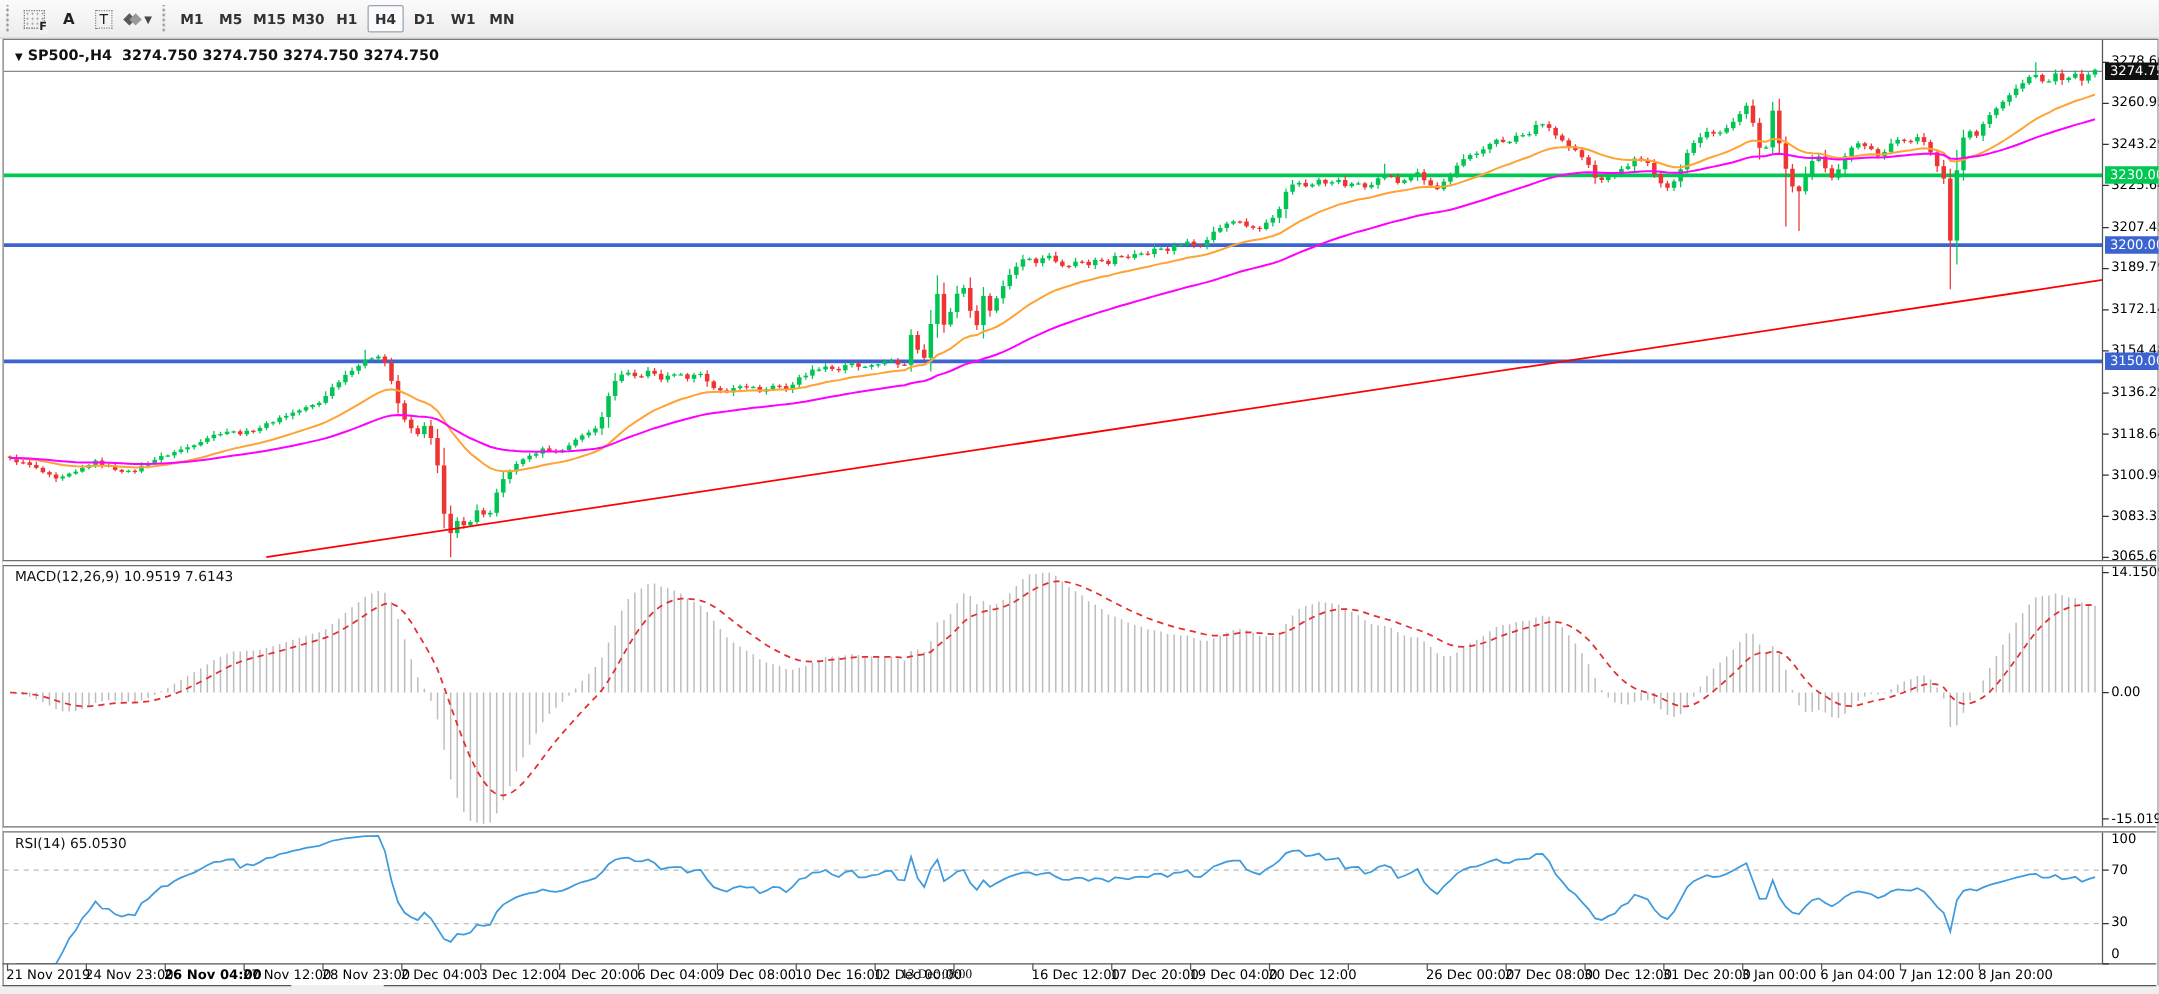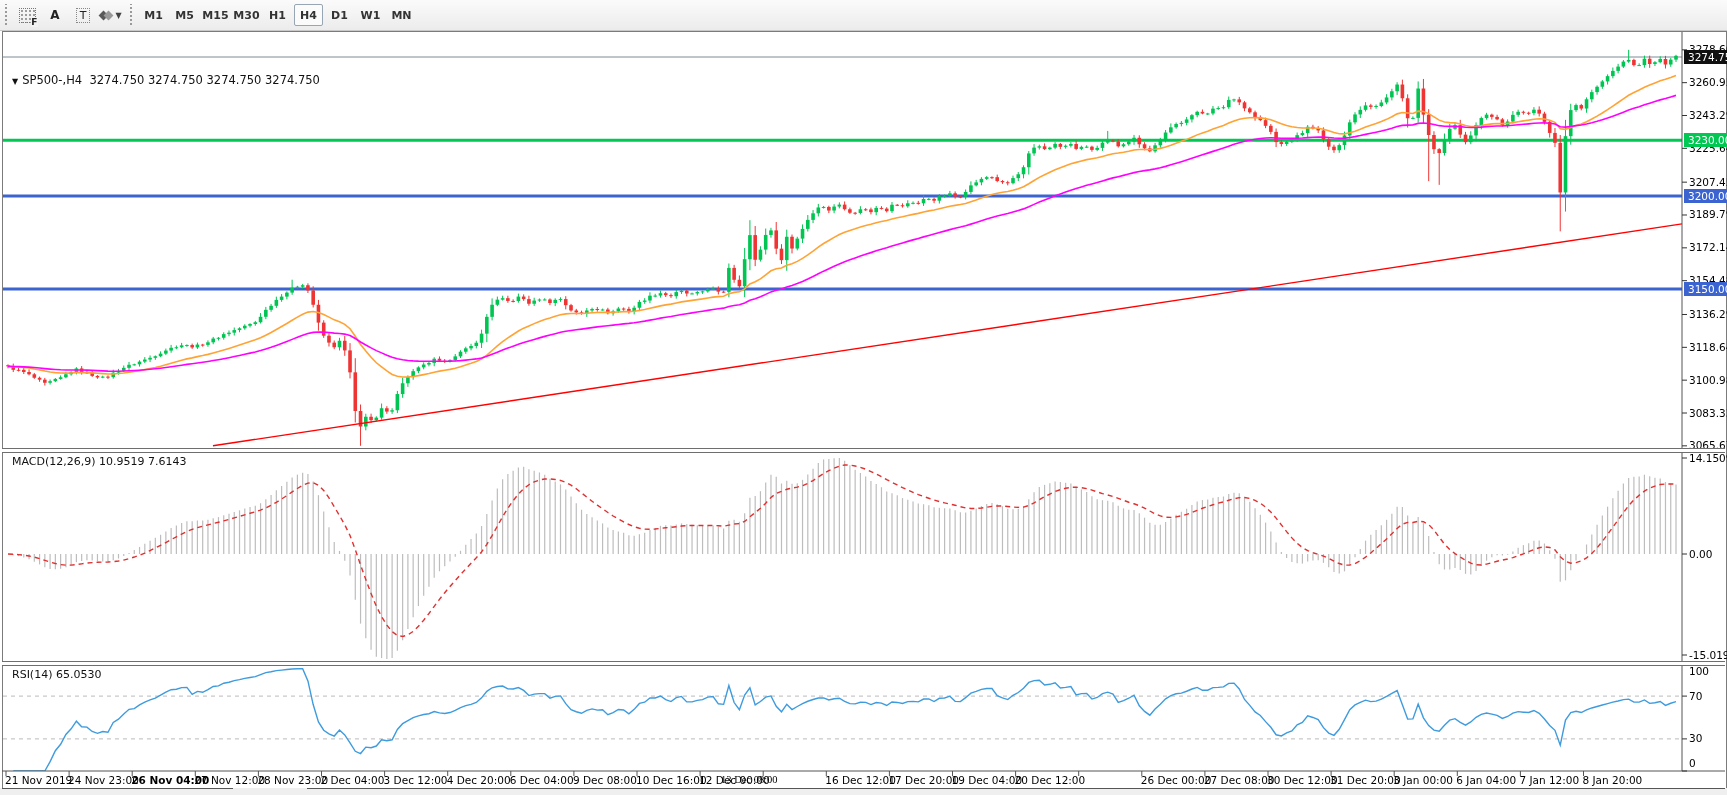--- a/index.html
+++ b/index.html
@@ -21,21 +21,21 @@
   .ticon{border:1px dotted #888;padding:0 3px;font-size:11px;}
   .shapes .d1,.shapes .d2{width:7px;height:7px;transform:rotate(45deg);display:inline-block;}
   .shapes .d1{background:#5a5a5a;margin-right:-2px;}
   .shapes .d2{background:#9a9a9a;}
   .caret{font-size:8px;color:#444;margin-left:3px;}
   .tfbtn{min-width:27px;height:20px;margin:0 1px;display:flex;align-items:center;justify-content:center;
          font-size:11px;font-weight:bold;color:#333;border:1px solid transparent;border-radius:2px;}
   .tfbtn.active{background:#fbfbfb;border:1px solid #97a5b4;}
   
   .chartwin{position:absolute;left:2px;top:31px;width:1723px;height:756px;border:1px solid #7b7b7b;background:#fff;}
-  .title{position:absolute;left:12px;top:37px;font-size:11.5px;font-weight:normal;color:#111;z-index:5;margin-top:36px;}
+  .title{position:absolute;left:12px;top:37px;font-size:11.5px;font-weight:bold;color:#111;z-index:5;}
   .title .tri{font-size:8px;margin-right:4px;color:#111;}
   .indlabel{position:absolute;font-size:11px;color:#111;z-index:5;}
   .annotation{position:absolute;left:1282px;top:334px;font-size:34px;font-weight:500;color:#fe2e2e;
               z-index:4;font-family:sans-serif;letter-spacing:1px;}
   svg#cv{position:absolute;left:0;top:0;z-index:2;}
   .axis-label{position:absolute;left:1689px;font-size:10.5px;color:#000;z-index:3;white-space:nowrap;}
   .scale-label{position:absolute;left:1689px;font-size:10.5px;color:#000;z-index:3;}
   .pricebox{position:absolute;left:1684px;width:43px;font-size:10.5px;color:#fff;z-index:6;
             padding:1px 0 1px 4px;line-height:12px;}
   .timelabel{position:absolute;top:774px;font-size:10.5px;color:#000;z-index:3;white-space:nowrap;}

